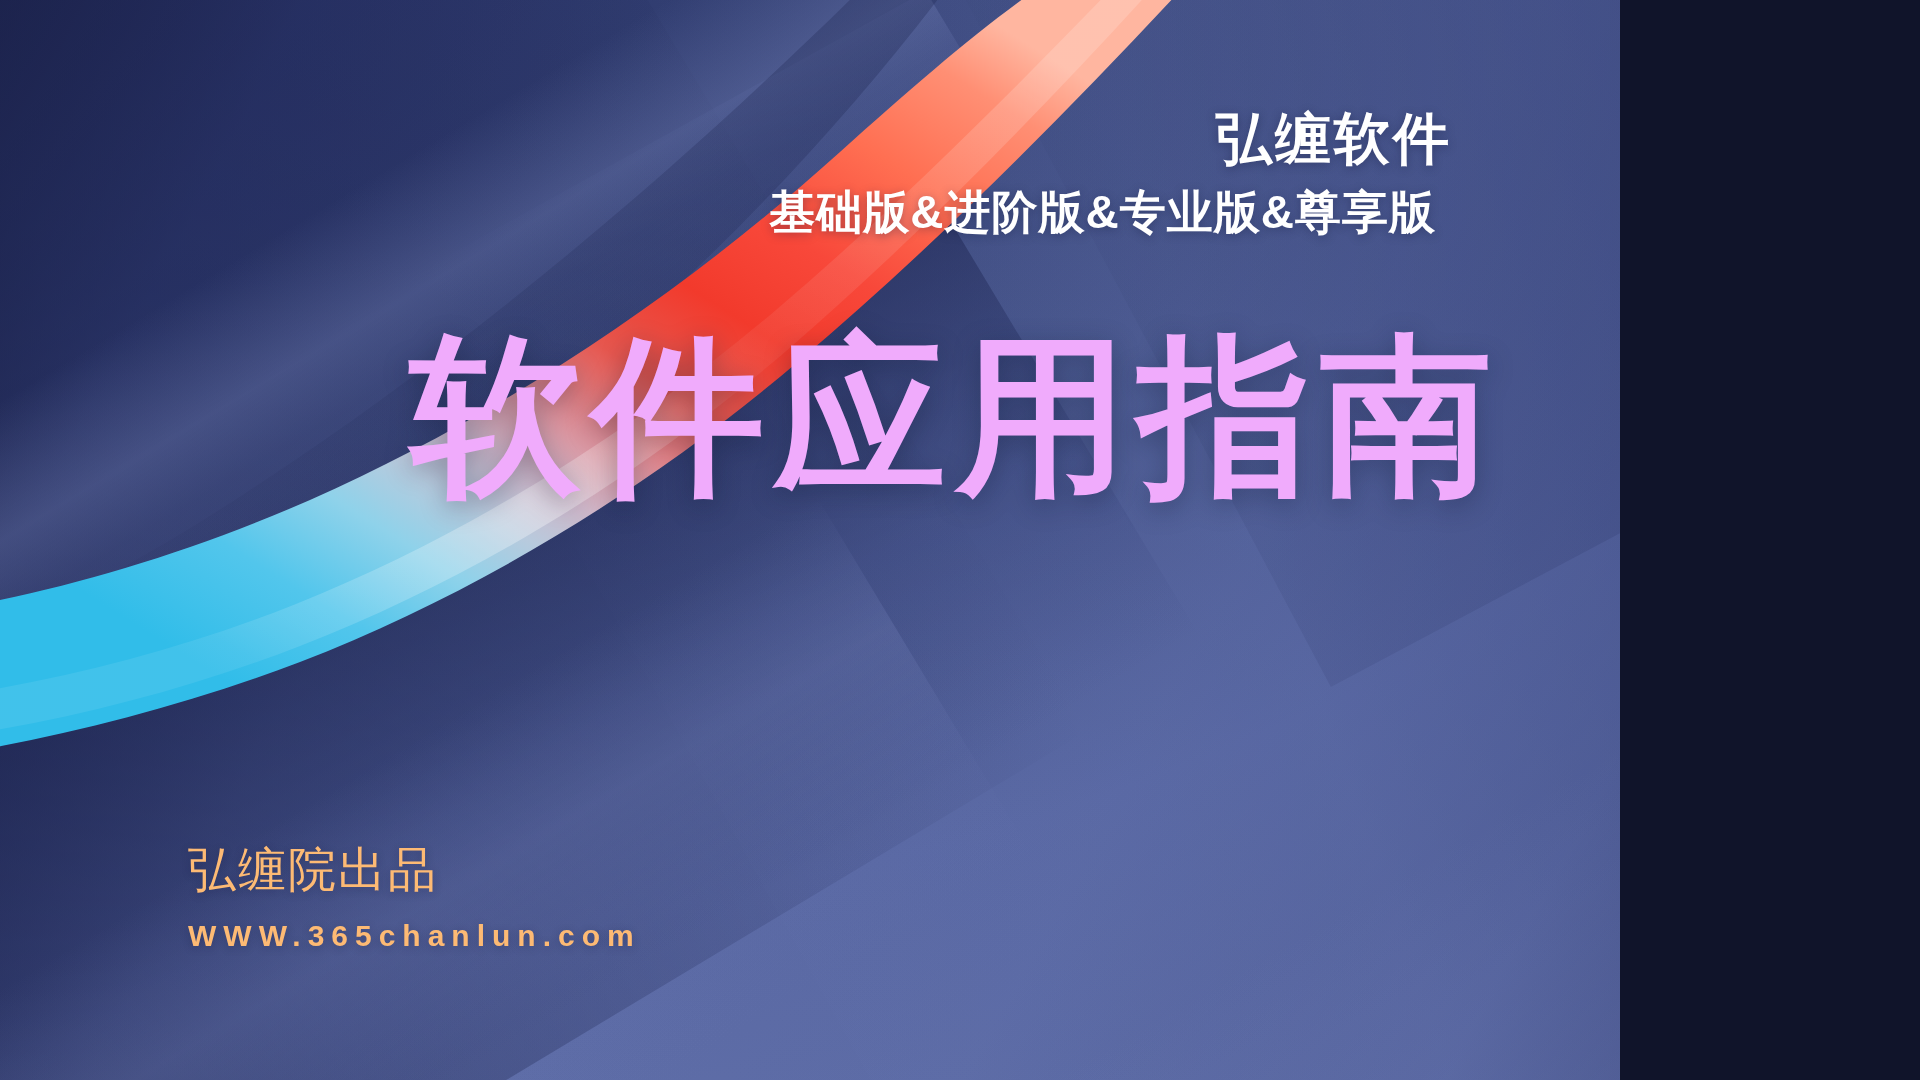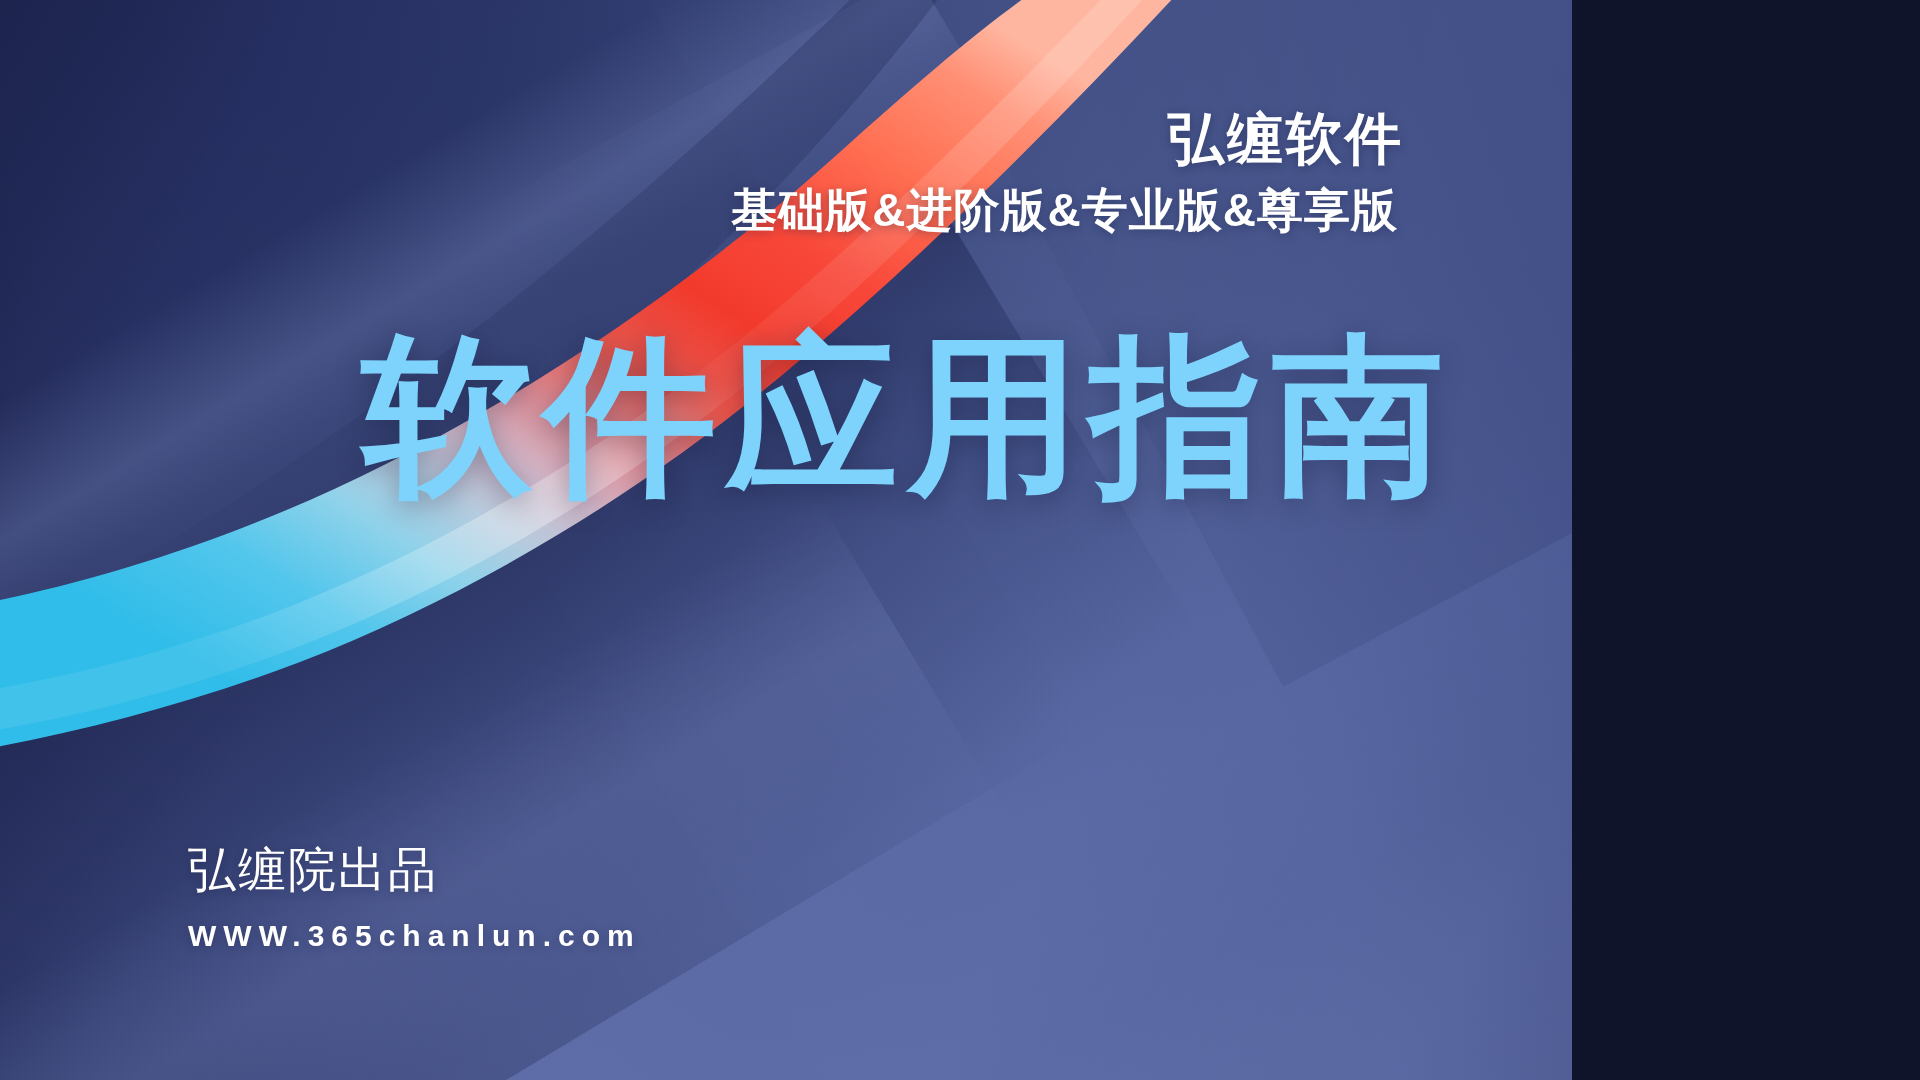--- a/index.html
+++ b/index.html
@@ -9,20 +9,21 @@
     background: #10142a;
   }
   #slide {
     position: relative;
     width: 1572px;
     height: 1080px;
     overflow: hidden;
     font-family: "Liberation Sans", "DejaVu Sans", sans-serif;
     background: #4a5a96;
     user-select: none;
+    padding-left: 48px;
   }
 
   
   .bg-base {
     position: absolute;
     inset: 0;
     background:
       radial-gradient(140% 110% at 8% 2%, #273062 0%, #2e3a6d 22%, #465489 52%, #5a69a4 78%, #606fa9 100%);
   }
   .bg-tint {
@@ -109,45 +110,45 @@
     letter-spacing: 3px;
     line-height: 1.1;
     margin: 0 0 14px 0;
     text-shadow: 0 2px 10px rgba(18,24,58,0.38);
   }
   .brand-sub {
     font-size: 46px;
     font-weight: 600;
     letter-spacing: 1px;
     line-height: 1.15;
-    margin: 6px;
+    margin: 16px;
     white-space: nowrap;
     text-shadow: 0 2px 10px rgba(18,24,58,0.34);
   }
 
   .headline {
     position: absolute;
     left: 0;
     right: 118px;
     top: 330px;
     text-align: right;
-    color: #7dd3fc;
+    color: #f0abfc;
     font-size: 172px;
     font-weight: 900;
     letter-spacing: 10px;
     line-height: 1.0;
     white-space: nowrap;
     text-shadow: 0 6px 26px rgba(16,22,54,0.34);
   }
 
   .footer-block {
     position: absolute;
     left: 188px;
     bottom: 128px;
-    color: #ffffff;
+    color: #fdba74;
   }
   .footer-brand {
     font-size: 48px;
     font-weight: 400;
     letter-spacing: 2px;
     line-height: 1.15;
     margin: 0 0 22px 0;
     text-shadow: 0 2px 8px rgba(18,24,58,0.30);
   }
   .footer-url {

